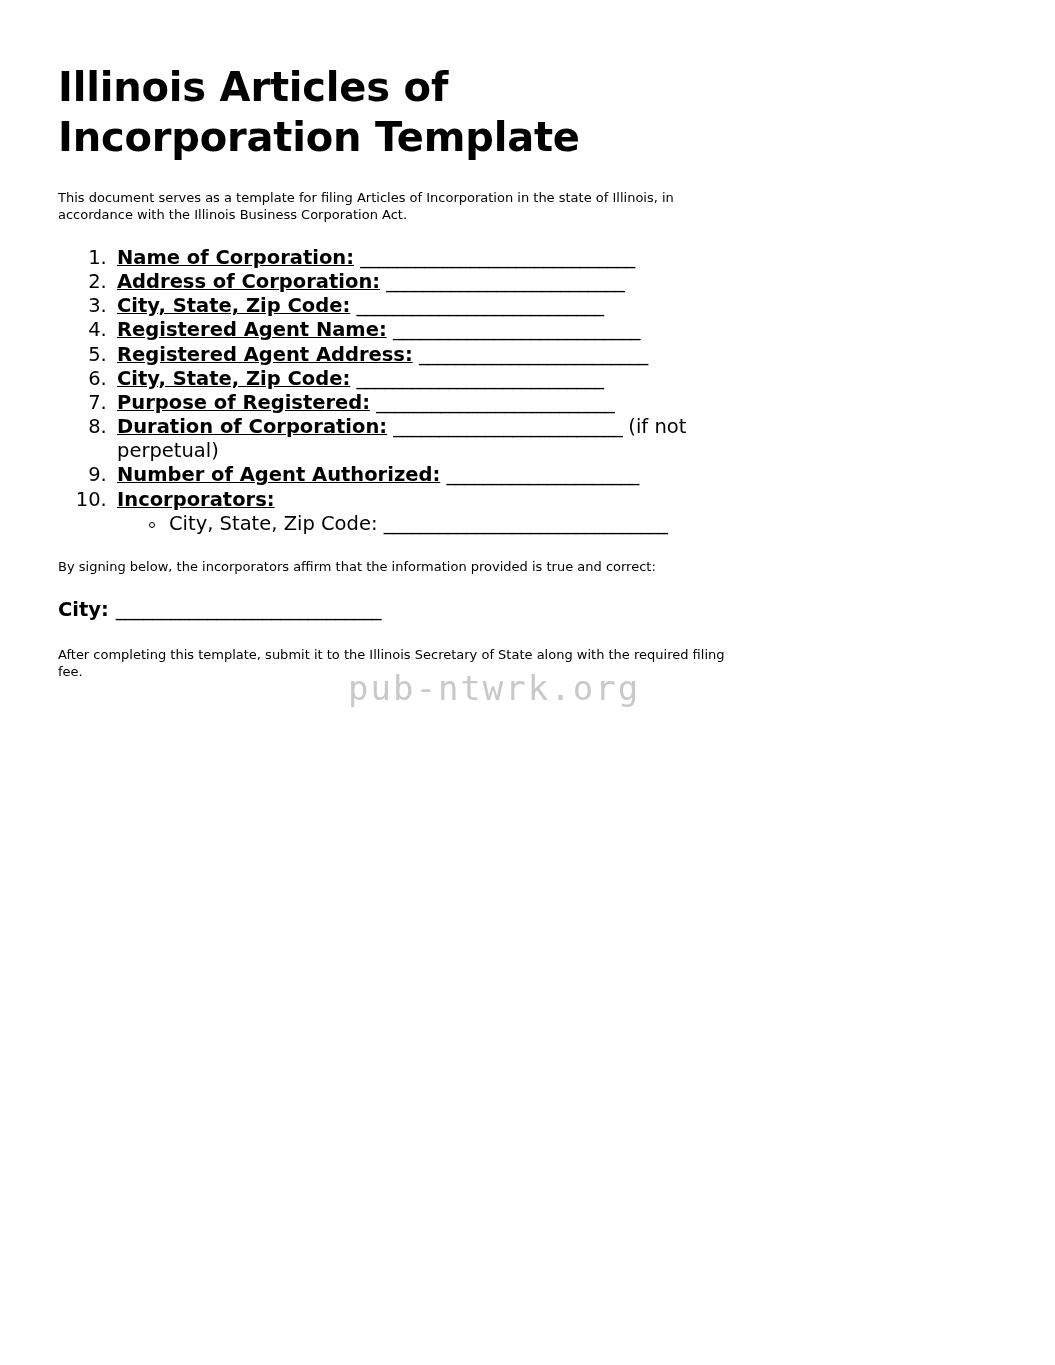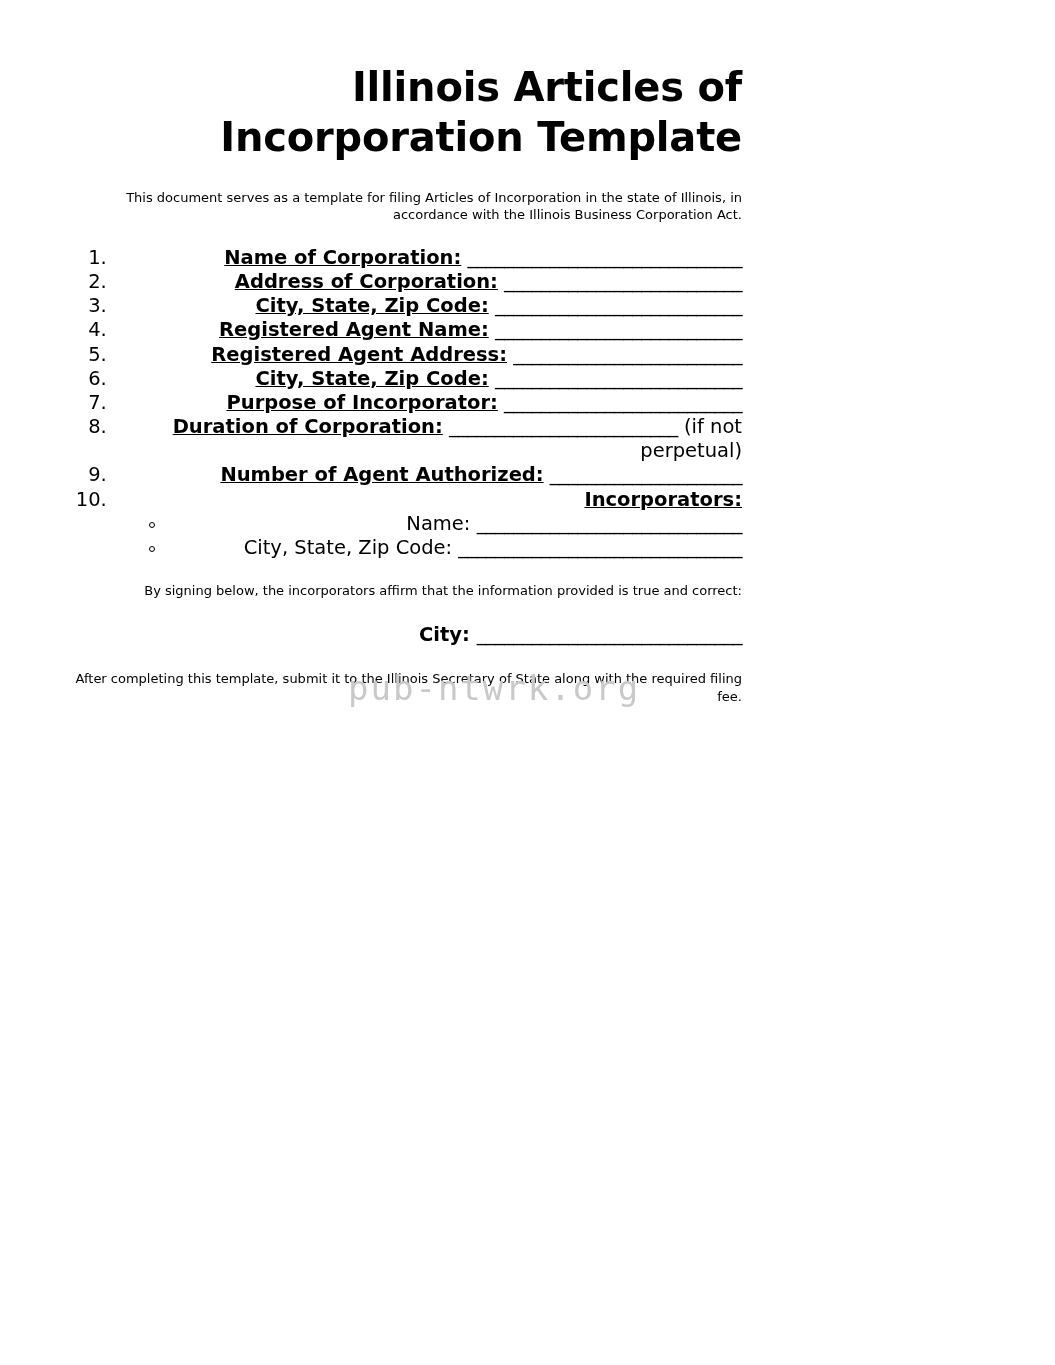--- a/index.html
+++ b/index.html
@@ -14,21 +14,20 @@
     font-family: "DejaVu Sans", "Liberation Sans", sans-serif;
     color: #000000;
     position: relative;
     overflow: hidden;
   }
   .page {
     position: relative;
     padding: 62px 118px 0 58px;
     box-sizing: border-box;
     width: 860px;
-    text-align: right;
   }
   h1.doc-title {
     font-size: 40px;
     line-height: 1.26;
     font-weight: bold;
     margin: 0 0 26px 0;
     letter-spacing: -0.2px;
     max-width: 800px;
   }
   p.para {
@@ -140,41 +139,37 @@
       <span class="lbl">Registered Agent Address:</span>
       <span class="blank">_________________________</span>
       <span class="suffix"></span>
     </li>
     <li>
       <span class="lbl">City, State, Zip Code:</span>
       <span class="blank">___________________________</span>
       <span class="suffix"></span>
     </li>
     <li>
-      <span class="lbl">Purpose of Incorporator:</span>
+      <span class="lbl">Purpose of Registered:</span>
       <span class="blank">__________________________</span>
       <span class="suffix"></span>
     </li>
     <li>
       <span class="lbl">Duration of Corporation:</span>
       <span class="blank">_________________________</span>
       <span class="suffix">(if not perpetual)</span>
     </li>
     <li>
       <span class="lbl">Number of Agent Authorized:</span>
       <span class="blank">_____________________</span>
       <span class="suffix"></span>
     </li>
     <li>
       <span class="lbl">Incorporators:</span>
       <ul class="sub-list">
-        <li>
-          <span>Name:</span>
-          <span class="blank">_____________________________</span>
-        </li>
         <li>
           <span>City, State, Zip Code:</span>
           <span class="blank">_______________________________</span>
         </li>
       </ul>
     </li>
   </ol>
 
   <p class="para">By signing below, the incorporators affirm that the information provided is true and correct:</p>
 

